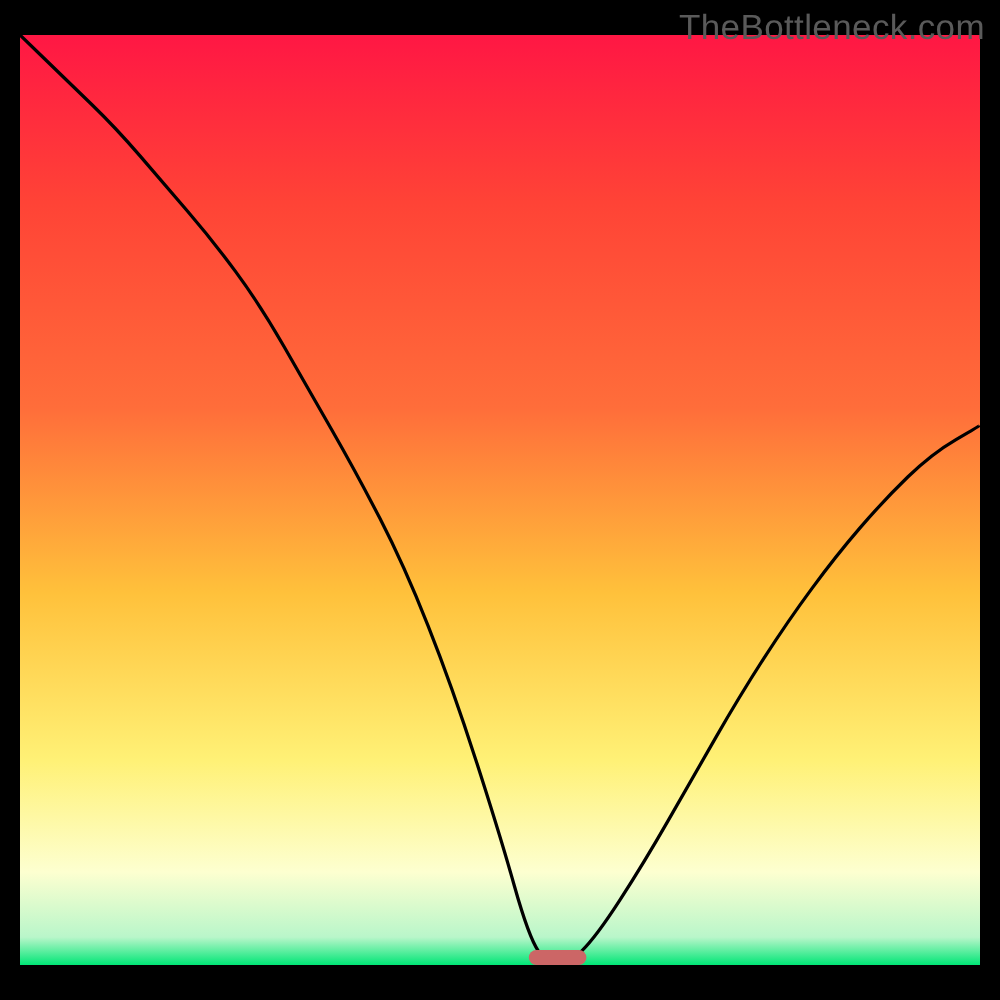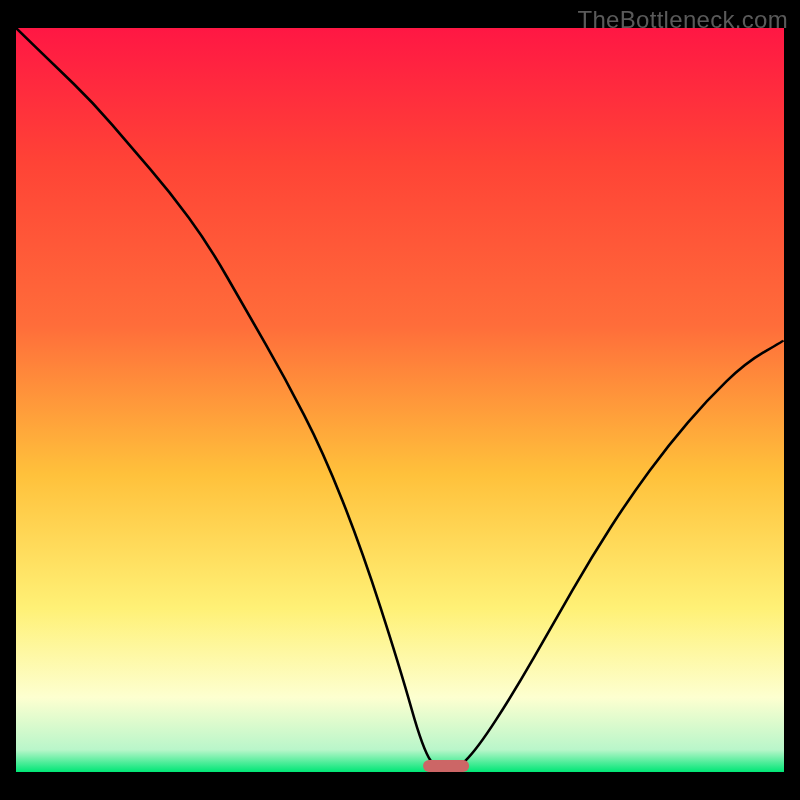--- a/index.html
+++ b/index.html
@@ -9,21 +9,21 @@
     height: 800px;
     background: #000;
     position: relative;
     font-family: Arial, Helvetica, sans-serif;
   }
   .watermark {
     position: absolute;
     top: 6px;
     right: 12px;
     color: #5a5a5a;
-    font-size: 24px;
+    font-size: 28px;
     font-weight: 500;
     letter-spacing: 0.3px;
     z-index: 10;
   }
   .plot-wrap {
     position: absolute;
     left: 16px;
     top: 28px;
     right: 16px;
     bottom: 28px;

